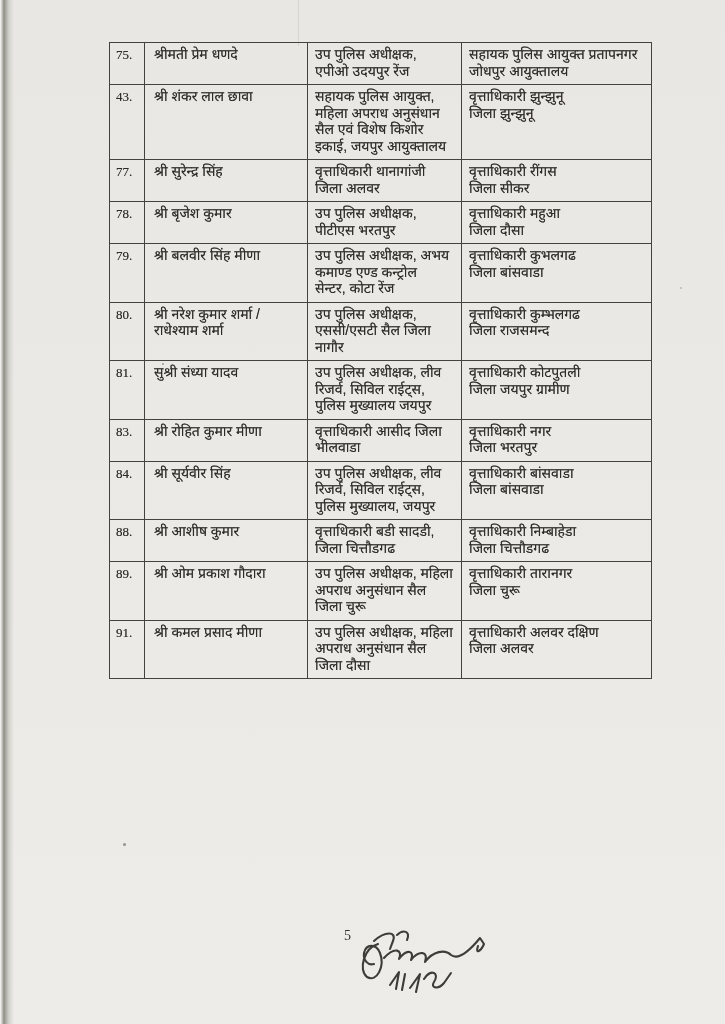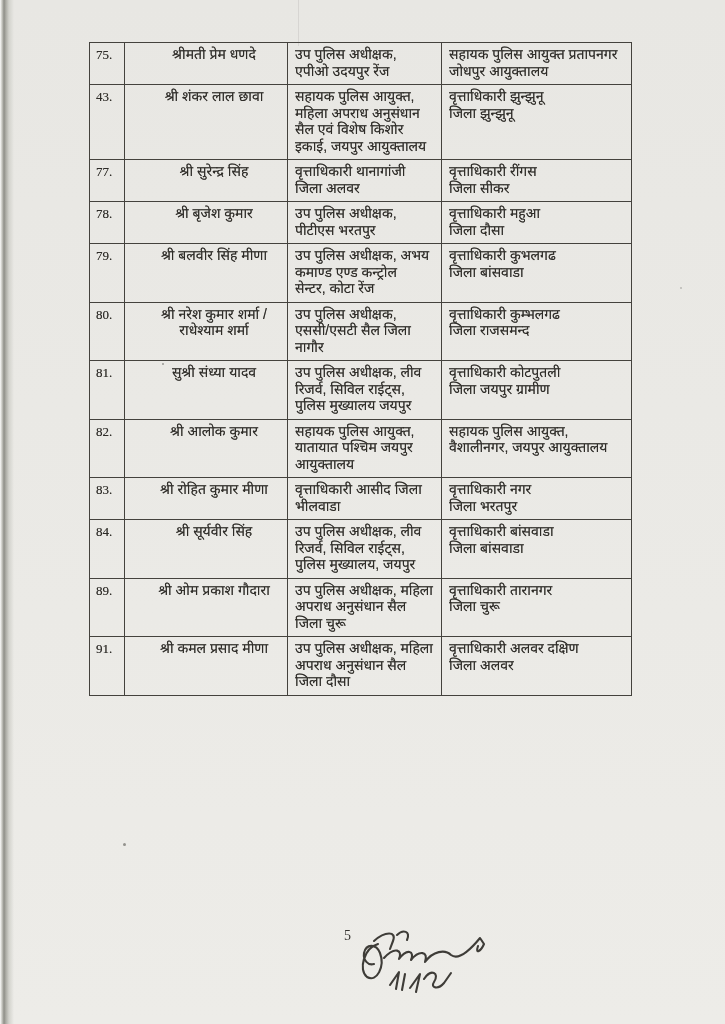--- a/index.html
+++ b/index.html
@@ -17,36 +17,36 @@
   .fold-line{
     position:absolute;left:298px;top:0;width:1px;height:46px;
     background:#d2d1cd;opacity:.8;
   }
   .speck{position:absolute;border-radius:50%;background:#4a4844;}
   .speck.s1{left:123px;top:843px;width:3px;height:3px;opacity:.55;}
   .speck.s2{left:162px;top:363px;width:2px;height:2px;opacity:.5;}
   .speck.s3{left:680px;top:287px;width:2px;height:2px;opacity:.3;}
 
   table.doc-table{
-    position:absolute;left:89px;top:42px;width:542px;
+    position:absolute;left:109px;top:42px;width:542px;
     border-collapse:collapse;table-layout:fixed;
   }
   .doc-table td{
     border:1.5px solid #44423d;
     vertical-align:top;
     padding:3px 6px 5px 7px;
     font-size:14px;line-height:16.5px;
     text-shadow:0 0 0.5px rgba(46,44,40,.55);
   }
   .doc-table td span{white-space:pre-line;display:block;}
   td.td-sno{
     font-family:"Liberation Serif","DejaVu Serif",serif;
     font-size:13px;padding-left:6px;padding-top:4px;
   }
-  td.td-name{padding-left:22px;text-align:center;}
+  td.td-name{padding-left:9px;}
 
   .page-number{
     position:absolute;left:344px;top:928px;
     font-family:"Liberation Serif","DejaVu Serif",serif;
     font-size:14px;color:#35332f;
   }
   .signature{
     position:absolute;left:352px;top:922px;width:170px;height:92px;
   }
   .signature path{
@@ -185,37 +185,20 @@
 रिजर्व, सिविल राईट्स,
 पुलिस मुख्यालय जयपुर</span>
         </td>
         <td class="td-post">
           <span>वृत्ताधिकारी कोटपुतली
 जिला जयपुर ग्रामीण</span>
         </td>
       </tr>
       <tr>
         <td class="td-sno">
-          <span>82.</span>
-        </td>
-        <td class="td-name">
-          <span>श्री आलोक कुमार</span>
-        </td>
-        <td class="td-post">
-          <span>सहायक पुलिस आयुक्त,
-यातायात पश्चिम जयपुर
-आयुक्तालय</span>
-        </td>
-        <td class="td-post">
-          <span>सहायक पुलिस आयुक्त,
-वैशालीनगर, जयपुर आयुक्तालय</span>
-        </td>
-      </tr>
-      <tr>
-        <td class="td-sno">
           <span>83.</span>
         </td>
         <td class="td-name">
           <span>श्री रोहित कुमार मीणा</span>
         </td>
         <td class="td-post">
           <span>वृत्ताधिकारी आसीद जिला
 भीलवाडा</span>
         </td>
         <td class="td-post">
@@ -231,20 +214,36 @@
           <span>श्री सूर्यवीर सिंह</span>
         </td>
         <td class="td-post">
           <span>उप पुलिस अधीक्षक, लीव
 रिजर्व, सिविल राईट्स,
 पुलिस मुख्यालय, जयपुर</span>
         </td>
         <td class="td-post">
           <span>वृत्ताधिकारी बांसवाडा
 जिला बांसवाडा</span>
+        </td>
+      </tr>
+      <tr>
+        <td class="td-sno">
+          <span>88.</span>
+        </td>
+        <td class="td-name">
+          <span>श्री आशीष कुमार</span>
+        </td>
+        <td class="td-post">
+          <span>वृत्ताधिकारी बडी सादडी,
+जिला चित्तौडगढ</span>
+        </td>
+        <td class="td-post">
+          <span>वृत्ताधिकारी निम्बाहेडा
+जिला चित्तौडगढ</span>
         </td>
       </tr>
       <tr>
         <td class="td-sno">
           <span>89.</span>
         </td>
         <td class="td-name">
           <span>श्री ओम प्रकाश गौदारा</span>
         </td>
         <td class="td-post">

